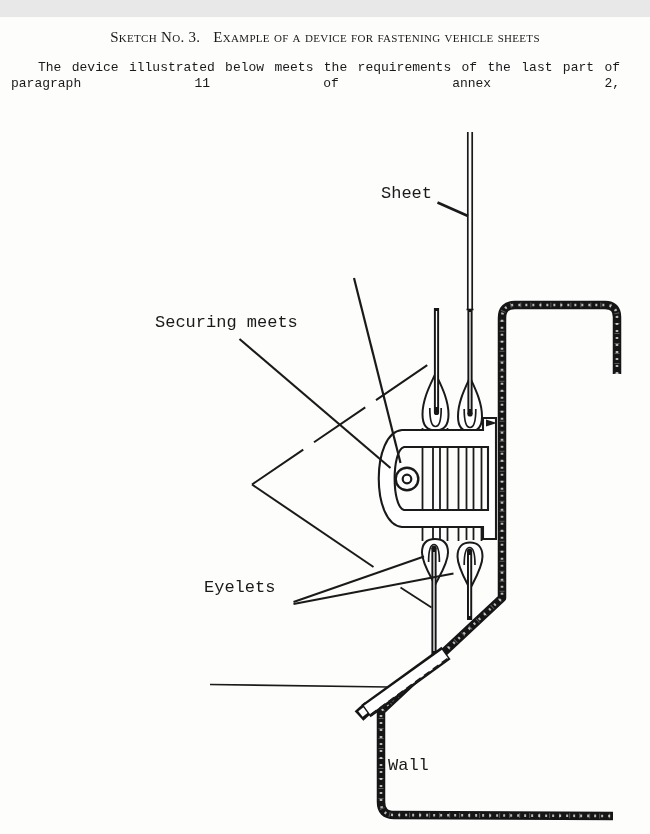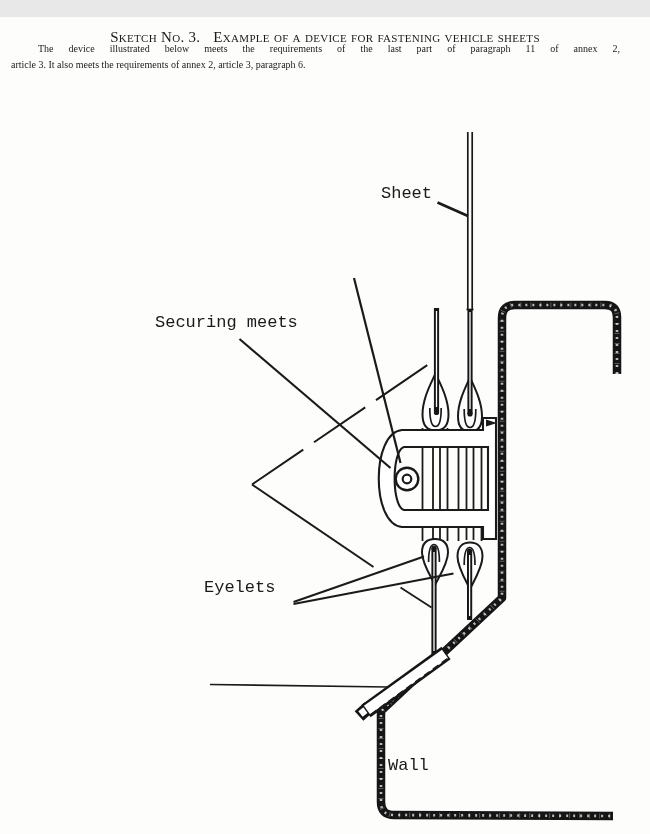--- a/index.html
+++ b/index.html
@@ -10,22 +10,22 @@
     overflow:hidden; margin:17px auto;
   }
   
   .title-line {
     position:absolute; top:12px; left:0; width:650px; text-align:center;
     font-family:"Liberation Serif", serif; font-size:15px; color:var(--ink);
     font-variant:small-caps; letter-spacing:.3px; white-space:nowrap;
   }
   .title-part2 { margin-left:13px; }
   .para {
-    position:absolute; left:11px; top:24px; width:609px;
-    font-family:Liberation Serif, serif; font-size:10px; line-height:16px;
+    position:absolute; left:11px; top:43px; width:609px;
+    font-family:Liberation Mono, monospace; font-size:13px; line-height:16px;
     color:var(--ink);
   }
   .para .l1 { text-indent:27px; text-align:justify; text-align-last:justify; }
   
   #diagram-svg { position:absolute; left:0; top:0; width:650px; height:834px; }
   .lbl {
     position:absolute; font-family:"Liberation Mono","DejaVu Sans Mono",monospace;
     font-size:17px; line-height:19px; color:var(--ink); white-space:pre;
   }
   #lbl-sheet   { left:381px; top:167px; }
@@ -39,21 +39,20 @@
 </head>
 <body>
 
 <div id="page">
 
   <div class="title-line">
     <span>Sketch No. 3.</span><span class="title-part2">Example of a device for fastening vehicle sheets</span>
   </div>
   <div class="para">
     <div class="l1">The device illustrated below meets the requirements of the last part of paragraph 11 of annex 2,</div>
-    <div class="l2">article 3. It also meets the requirements of annex 2, article 3, paragraph 6.</div>
   </div>
 
   <svg id="diagram-svg" viewBox="0 0 650 834">
 
     <g>
       <path d="M617,357 L617,300 Q617,288 605,288 L515,288 Q502,288 502,301 L502,581 L381,694 L381,785 Q381,798 394,798 L613,799" fill="none" stroke="#151515" stroke-width="8.5" stroke-linejoin="round"></path>
       <path d="M617,357 L617,300 Q617,288 605,288 L515,288 Q502,288 502,301 L502,581 L381,694 L381,785 Q381,798 394,798 L613,799" fill="none" stroke="#ffffff" stroke-width="2.6" stroke-dasharray="2 5" opacity="0.7"></path>
       <path d="M617,357 L617,300 Q617,288 605,288 L515,288 Q502,288 502,301 L502,581 L381,694 L381,785 Q381,798 394,798 L613,799" fill="none" stroke="#ffffff" stroke-width="5" stroke-dasharray="1 9" opacity="0.3"></path>
     </g>
 

